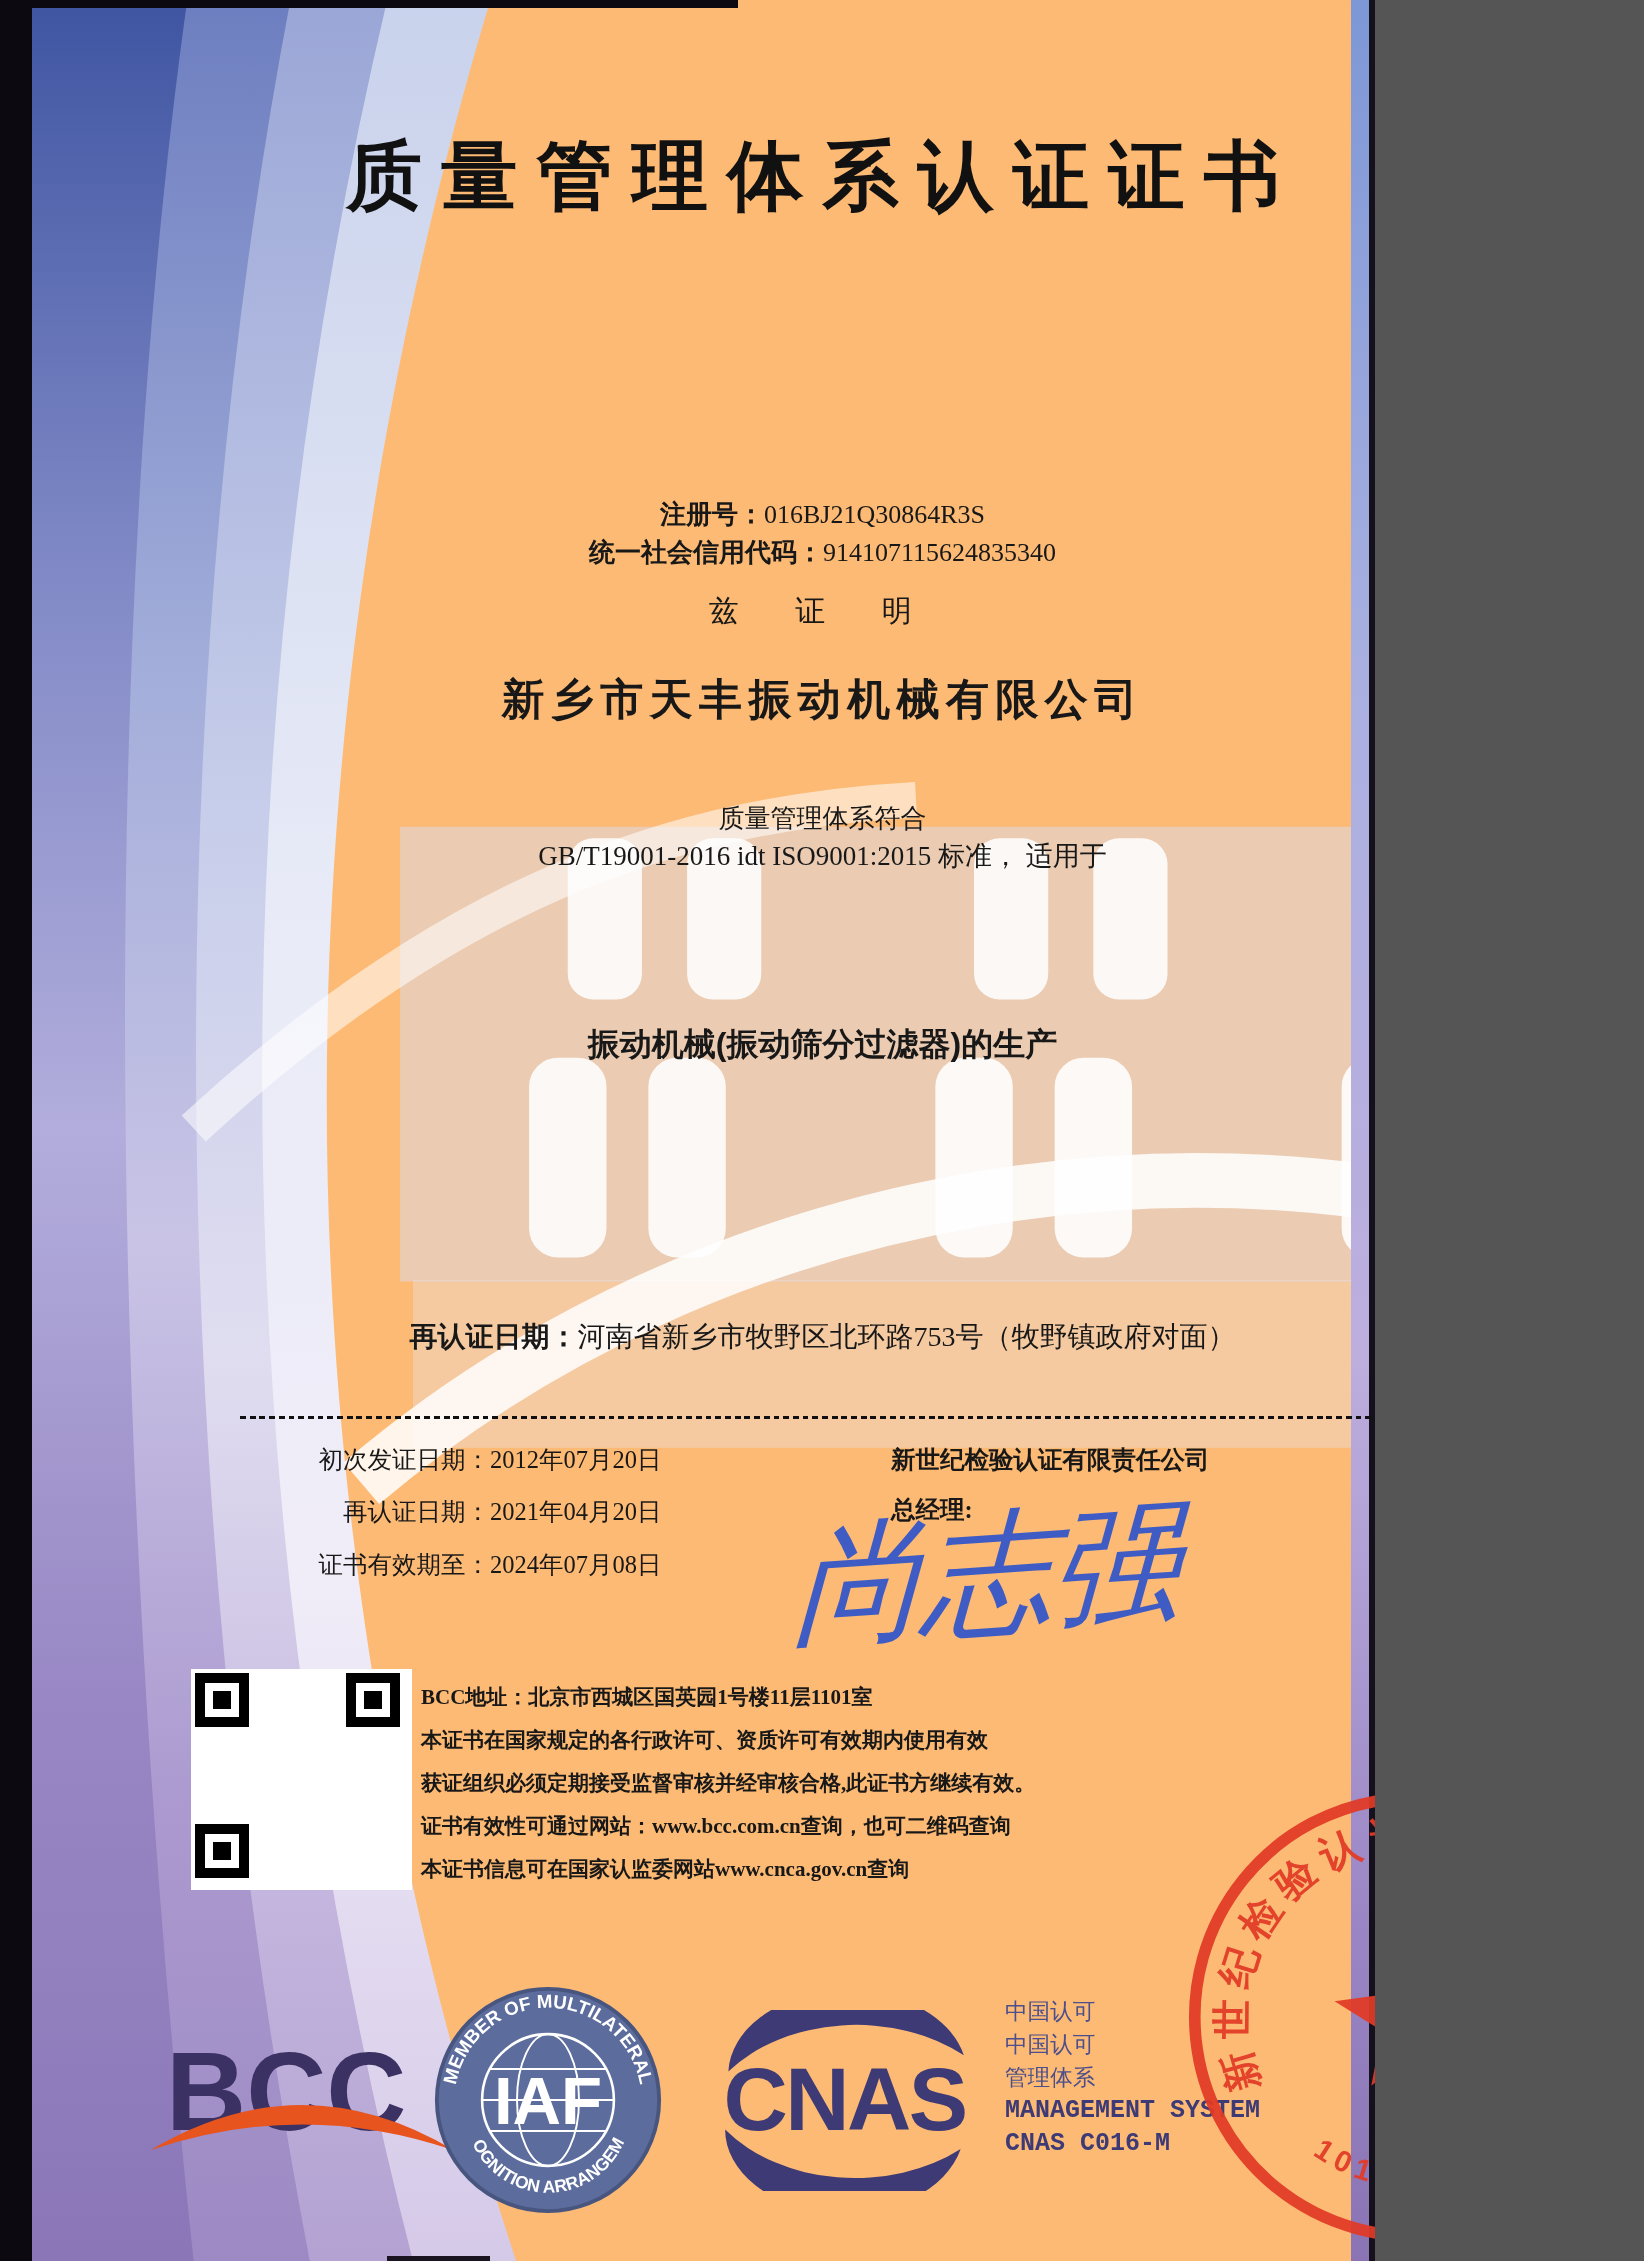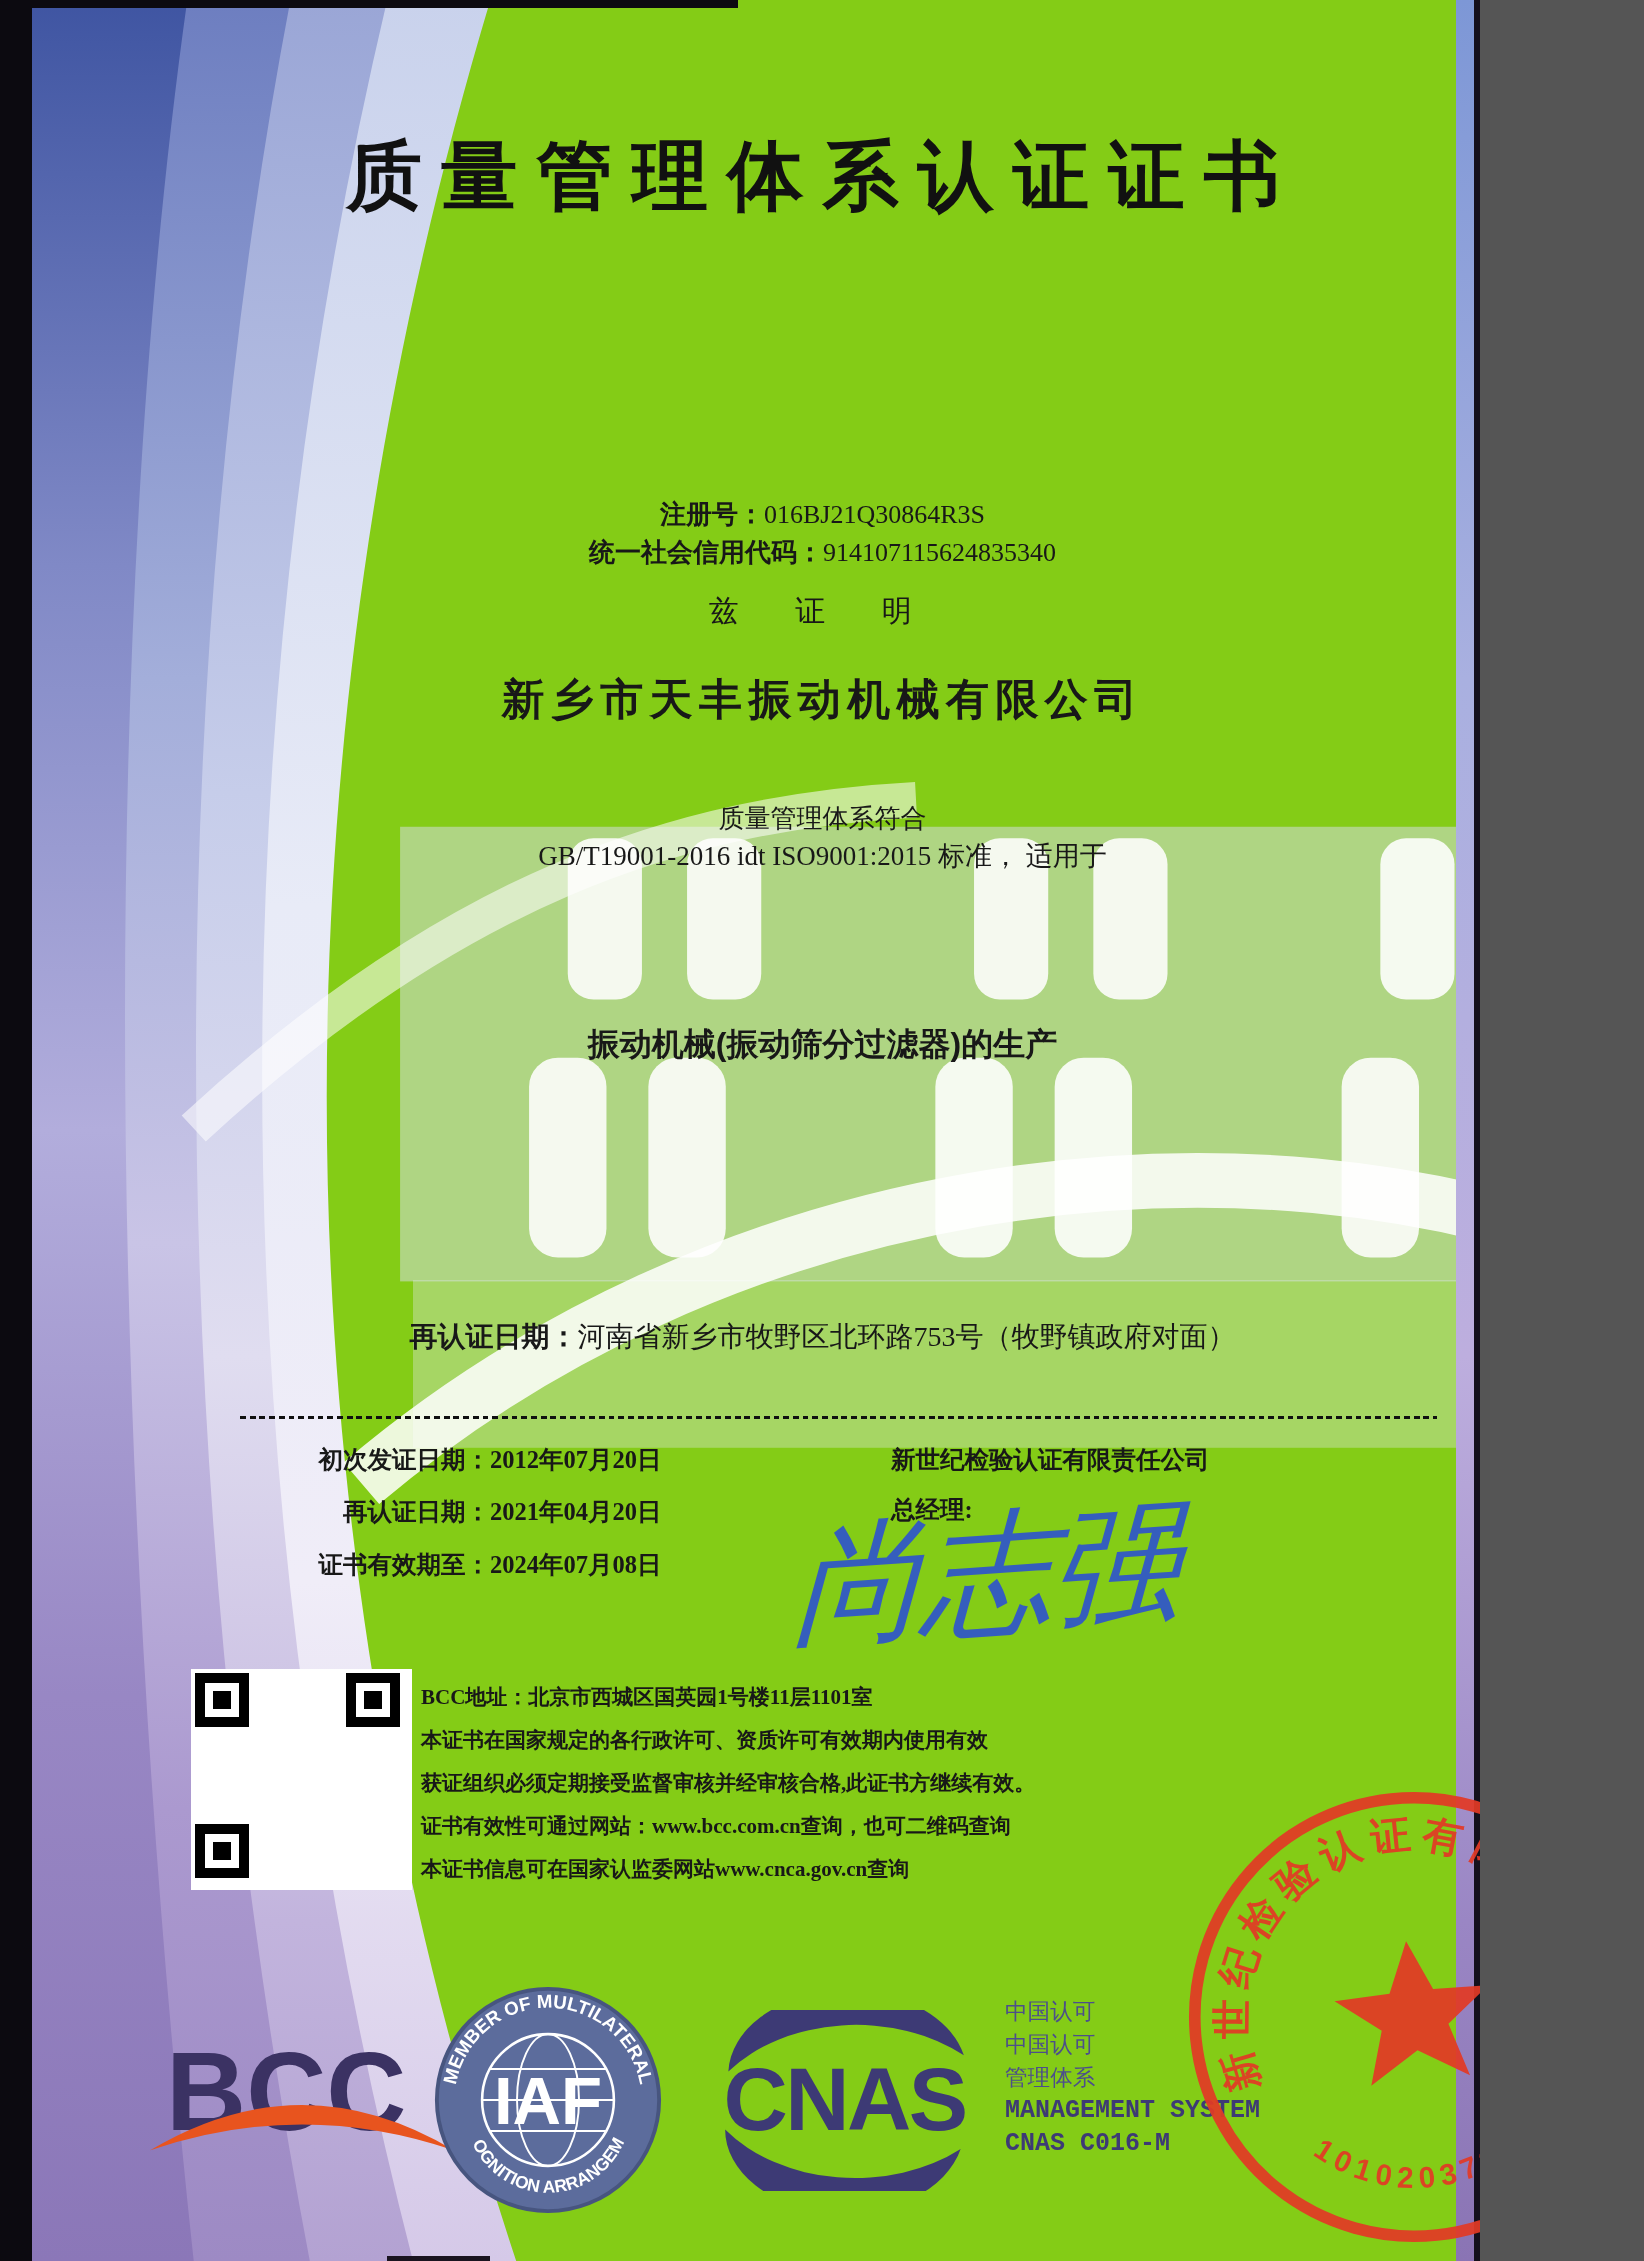--- a/index.html
+++ b/index.html
@@ -1,18 +1,18 @@
 <!DOCTYPE html>
 <html style="font-size:10.3px"><head>
 <meta charset="utf-8">
 <style>
   html,body{margin:0;padding:0;background:#555;}
   .page{
-    position:relative;width:1480px;height:2261px;overflow:hidden;
-    background:#84cc16;
+    position:relative;width:1375px;height:2261px;overflow:hidden;
+    background:#fdba74;
     font-family:"Liberation Serif","DejaVu Serif",serif;
     color:#181818;
   }
   .abs{position:absolute;}
   .center{left:0;width:1645px;text-align:center;}
   
   .edge-left{left:0;top:0;width:32px;height:2261px;background:#0c0a10;}
   .edge-top{left:0;top:0;width:738px;height:8.4px;background:#0c0a10;}
   .edge-right-black{right:0;top:0;width:6.4px;height:2261px;background:#14101c;}
   .edge-right-band{right:6.4px;top:0;width:18px;height:2261px;
@@ -29,21 +29,21 @@
   .sysline{top:801px;font-size:26px;}
   .stdline{top:838px;font-size:27px;}
   .scope{top:1023px;font-size:32px;font-weight:bold;
     font-family:"Liberation Sans","DejaVu Sans",sans-serif;}
   .addr{left:0;width:1645px;text-align:center;font-size:28px;}
   .addr b{font-family:"Liberation Sans","DejaVu Sans",sans-serif;}
   .addr.reg{top:1268px;}
   .addr.op{top:1318px;}
   .rule-dashed{top:1416px;left:240px;width:1197px;height:3.2px;
     background:repeating-linear-gradient(90deg,#101010 0 5.8px,transparent 5.8px 9.7px);}
-  .dates{top:1443px;left:277px;font-size:24.5px;font-weight:700;}
+  .dates{top:1443px;left:277px;font-size:24.5px;font-weight:400;}
   .date-row{display:flex;margin-bottom:19.3px;}
   .date-label{display:inline-block;width:213px;text-align:right;}
   .issuer{top:1443px;left:891px;font-size:24.5px;font-weight:600;}
   .issuer .role{margin-top:17px;}
   .signature{top:1483px;left:793px;width:490px;font-size:132px;color:#2f55cc;
     font-style:italic;transform:rotate(-4deg) skewX(-6deg);opacity:.92;
     letter-spacing:-3.9px;white-space:nowrap;}
   
   .qr{top:1669px;left:191px;width:213px;height:213px;background:#fff;padding:3.9px;}
   .qr-inner{position:relative;width:205px;height:205px;

